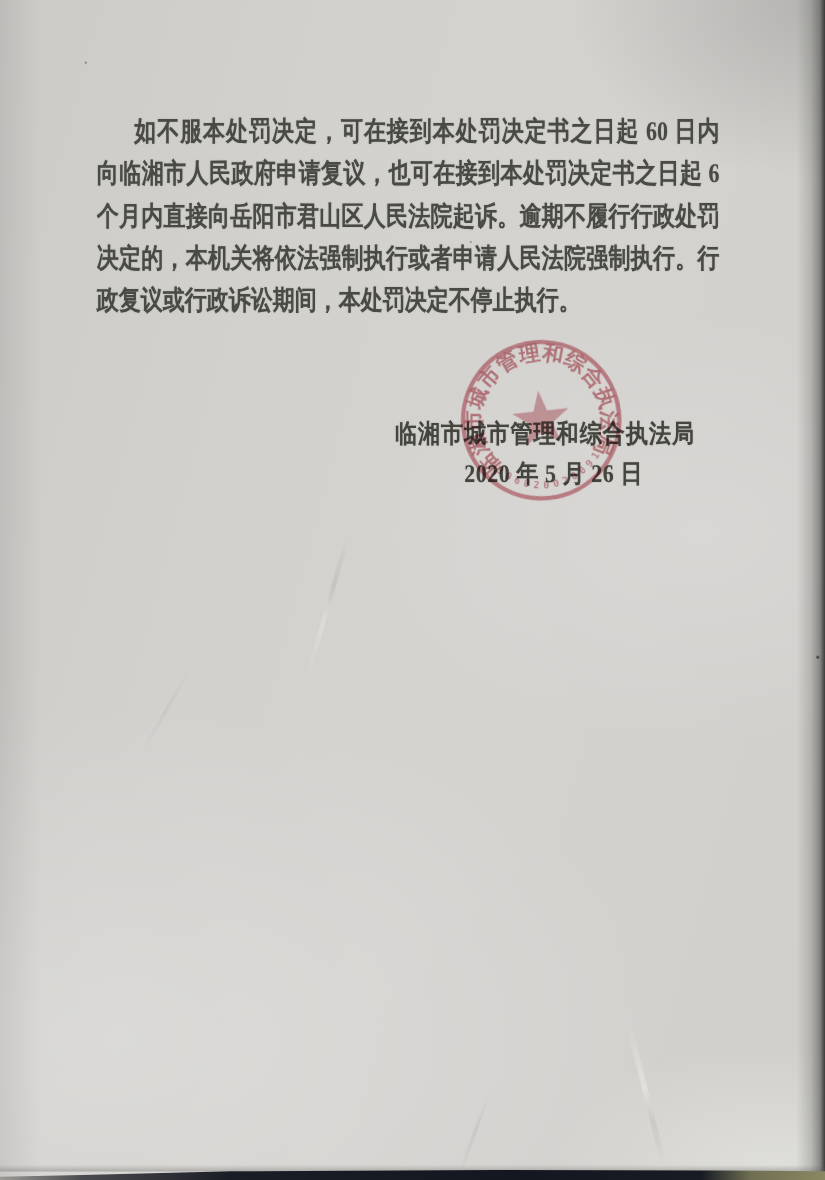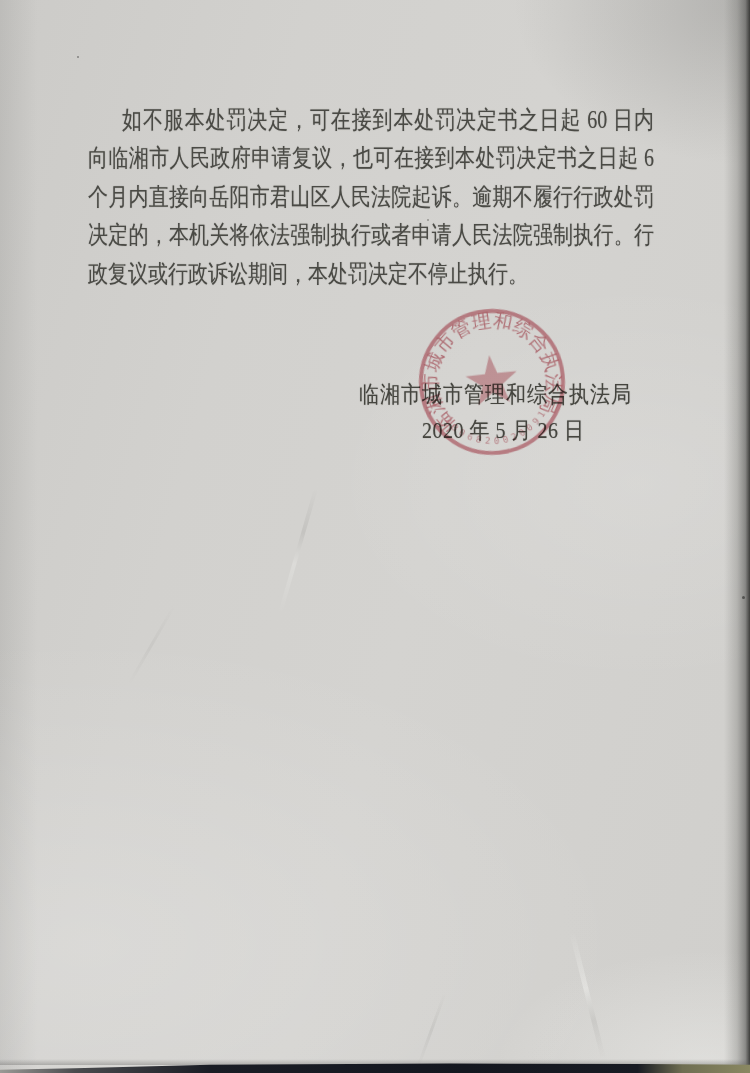--- a/index.html
+++ b/index.html
@@ -11,20 +11,21 @@
   }
   .paper{
     position:absolute;inset:0;
     background:
       radial-gradient(900px 520px at 12% 88%, rgba(255,255,255,.18), transparent 60%),
       radial-gradient(520px 340px at 85% 45%, rgba(255,255,255,.13), transparent 60%),
       radial-gradient(430px 300px at 100% 0%, rgba(96,96,94,.28), transparent 55%),
       radial-gradient(300px 160px at 94% 99%, rgba(240,240,237,.45), transparent 70%),
       linear-gradient(to right, rgba(110,110,108,.16), rgba(110,110,108,0) 5%),
       linear-gradient(105deg, #cccbc8 0%, #d2d1ce 30%, #d4d3d0 55%, #d0cfcc 100%);
+    font-weight: bold;
   }
   
   .crease{position:absolute;pointer-events:none;}
   .crease.c1{left:296px;top:486px;width:4px;height:130px;transform:rotate(16deg);
     background:linear-gradient(rgba(255,255,255,0), rgba(164,163,160,.30) 35%, rgba(236,236,233,.35) 60%, rgba(255,255,255,0));}
   .crease.c2{left:585px;top:930px;width:5px;height:130px;transform:rotate(-14deg);
     background:linear-gradient(rgba(255,255,255,0), rgba(238,238,235,.5) 45%, rgba(168,167,164,.25) 70%, rgba(255,255,255,0));}
   .crease.c3{left:430px;top:990px;width:3px;height:80px;transform:rotate(20deg);
     background:linear-gradient(rgba(255,255,255,0), rgba(170,169,166,.28) 50%, rgba(255,255,255,0));}
   .crease.c4{left:150px;top:600px;width:3px;height:90px;transform:rotate(30deg);

